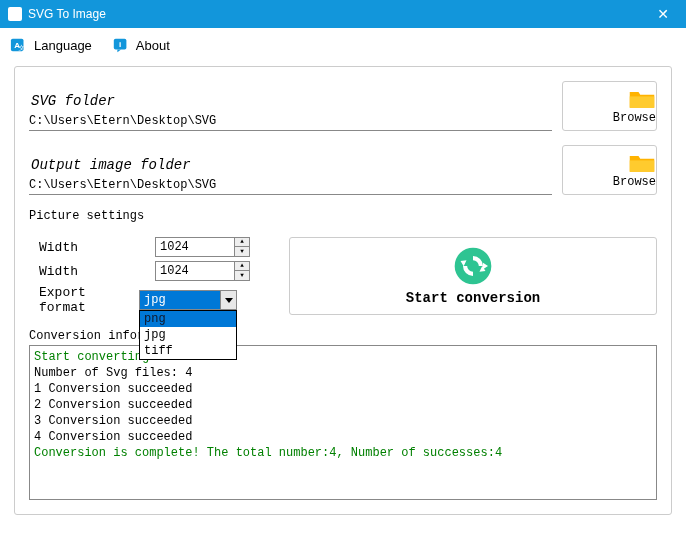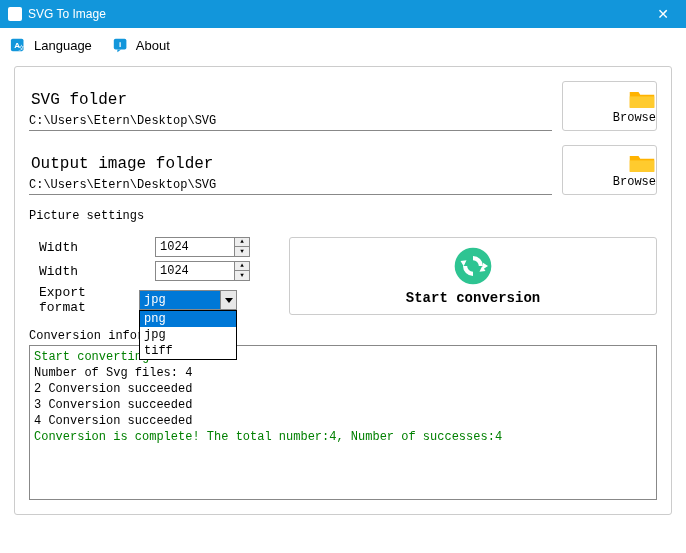--- a/index.html
+++ b/index.html
@@ -13,21 +13,21 @@
   .menubar { display: flex; align-items: center; padding: 8px 10px; gap: 20px; background: #fff; }
   .menu-item { display: flex; align-items: center; gap: 6px; cursor: pointer; font-family: Arial, sans-serif; font-size: 13px; }
   .menu-icon-lang { width: 18px; height: 18px; }
   .menu-icon-about { width: 18px; height: 18px; }
   
   .content { padding: 4px 14px 14px 14px; }
   .panel { border: 1px solid #ccc; border-radius: 3px; padding: 14px; background: #fff; }
   
   .folder-row { display: flex; align-items: flex-end; gap: 10px; margin-bottom: 14px; }
   .folder-left { flex: 1; }
-  .folder-label { font-size: 16px; margin-bottom: 3px; padding-left: 2px; }
+  .folder-label { font-size: 14px; margin-bottom: 3px; padding-left: 2px; font-style: italic; }
   .folder-input { width: 100%; border: none; border-bottom: 1px solid #888; padding: 2px 0; font-family: inherit; font-size: 12px; outline: none; }
   .browse-btn { width: 95px; height: 50px; border: 1px solid #ccc; border-radius: 3px; background: #fff; cursor: pointer; display: flex; flex-direction: column; align-items: flex-end; justify-content: center; gap: 1px; font-family: inherit; font-size: 12px; }
   .folder-svg { width: 28px; height: 22px; }
   
   .fieldset-label { font-size: 12px; margin-bottom: 14px; }
   .settings-row { display: flex; gap: 10px; margin-bottom: 10px; position: relative; }
   .settings-left { width: 250px; position: relative; }
   .setting-line { display: flex; align-items: center; margin-bottom: 4px; }
   .setting-label { width: 110px; font-size: 13px; padding-left: 10px; }
   .spinner { display: flex; width: 98px; padding-left: 16px; }
@@ -35,21 +35,21 @@
   .spinner-btns { display: flex; flex-direction: column; border: 1px solid #888; border-left: none; }
   .spinner-btn { width: 14px; height: 9px; font-size: 6px; line-height: 6px; text-align: center; background: #eee; cursor: pointer; display:flex; align-items:center; justify-content:center;}
   .spinner-btn:first-child { border-bottom: 1px solid #888; }
   
   .combo { position: relative; width: 98px; }
   .combo-box { display: flex; border: 1px solid #888; background: #0078d7; color: #fff; }
   .combo-box input { flex: 1; border: none; background: #0078d7; color: #fff; padding: 2px 4px; font-family: inherit; font-size: 12px; width: 80px; outline: none; }
   .combo-arrow { width: 16px; background: #e8e8e8; border-left: 1px solid #888; display: flex; align-items: center; justify-content: center; cursor: pointer; color:#000;}
   .combo-list { position: absolute; top: 100%; left: 0; width: 100%; background: #fff; border: 1px solid #000; z-index: 10; }
   .combo-opt { padding: 1px 4px; font-size: 12px; cursor: pointer; }
-  .combo-opt.sel { background: #0078d7; color: #ffffff; }
+  .combo-opt.sel { background: #0078d7; color: #0f172a; }
   
   .start-btn { flex: 1; border: 1px solid #ccc; border-radius: 3px; background: #fff; cursor: pointer; display: flex; flex-direction: column; align-items: center; justify-content: center; gap: 4px; font-family: inherit; font-size: 14px; font-weight: bold; height: 78px; }
   .start-icon { width: 40px; height: 40px; }
   
   .log-label { font-size: 12px; margin-top: 6px; margin-bottom: 2px; }
   .log { border: 1px solid #888; height: 155px; padding: 3px 4px; font-family: "Courier New", monospace; font-size: 12px; line-height: 16px; overflow: auto; background: #fff; }
   .log-green { color: #008000; }
 </style>
 </head>
 <body>
@@ -164,20 +164,21 @@
           <polygon points="12,20 6,24 12,28" fill="#fff" transform="rotate(25 24 24) translate(2,1)"></polygon>
         </svg>
         <span>Start conversion</span>
       </button>
     </div>
 
     <div class="log-label">Conversion information</div>
     <div class="log" id="log">
         <div class="log-green">Start converting...</div>
         <div>Number of Svg files: 4</div>
+        <div>1 Conversion succeeded</div>
         <div>2 Conversion succeeded</div>
         <div>3 Conversion succeeded</div>
         <div>4 Conversion succeeded</div>
         <div class="log-green">Conversion is complete! The total number:4, Number of successes:4</div>
       </div>
 
   </div>
 </div>
 
 </body></html>

